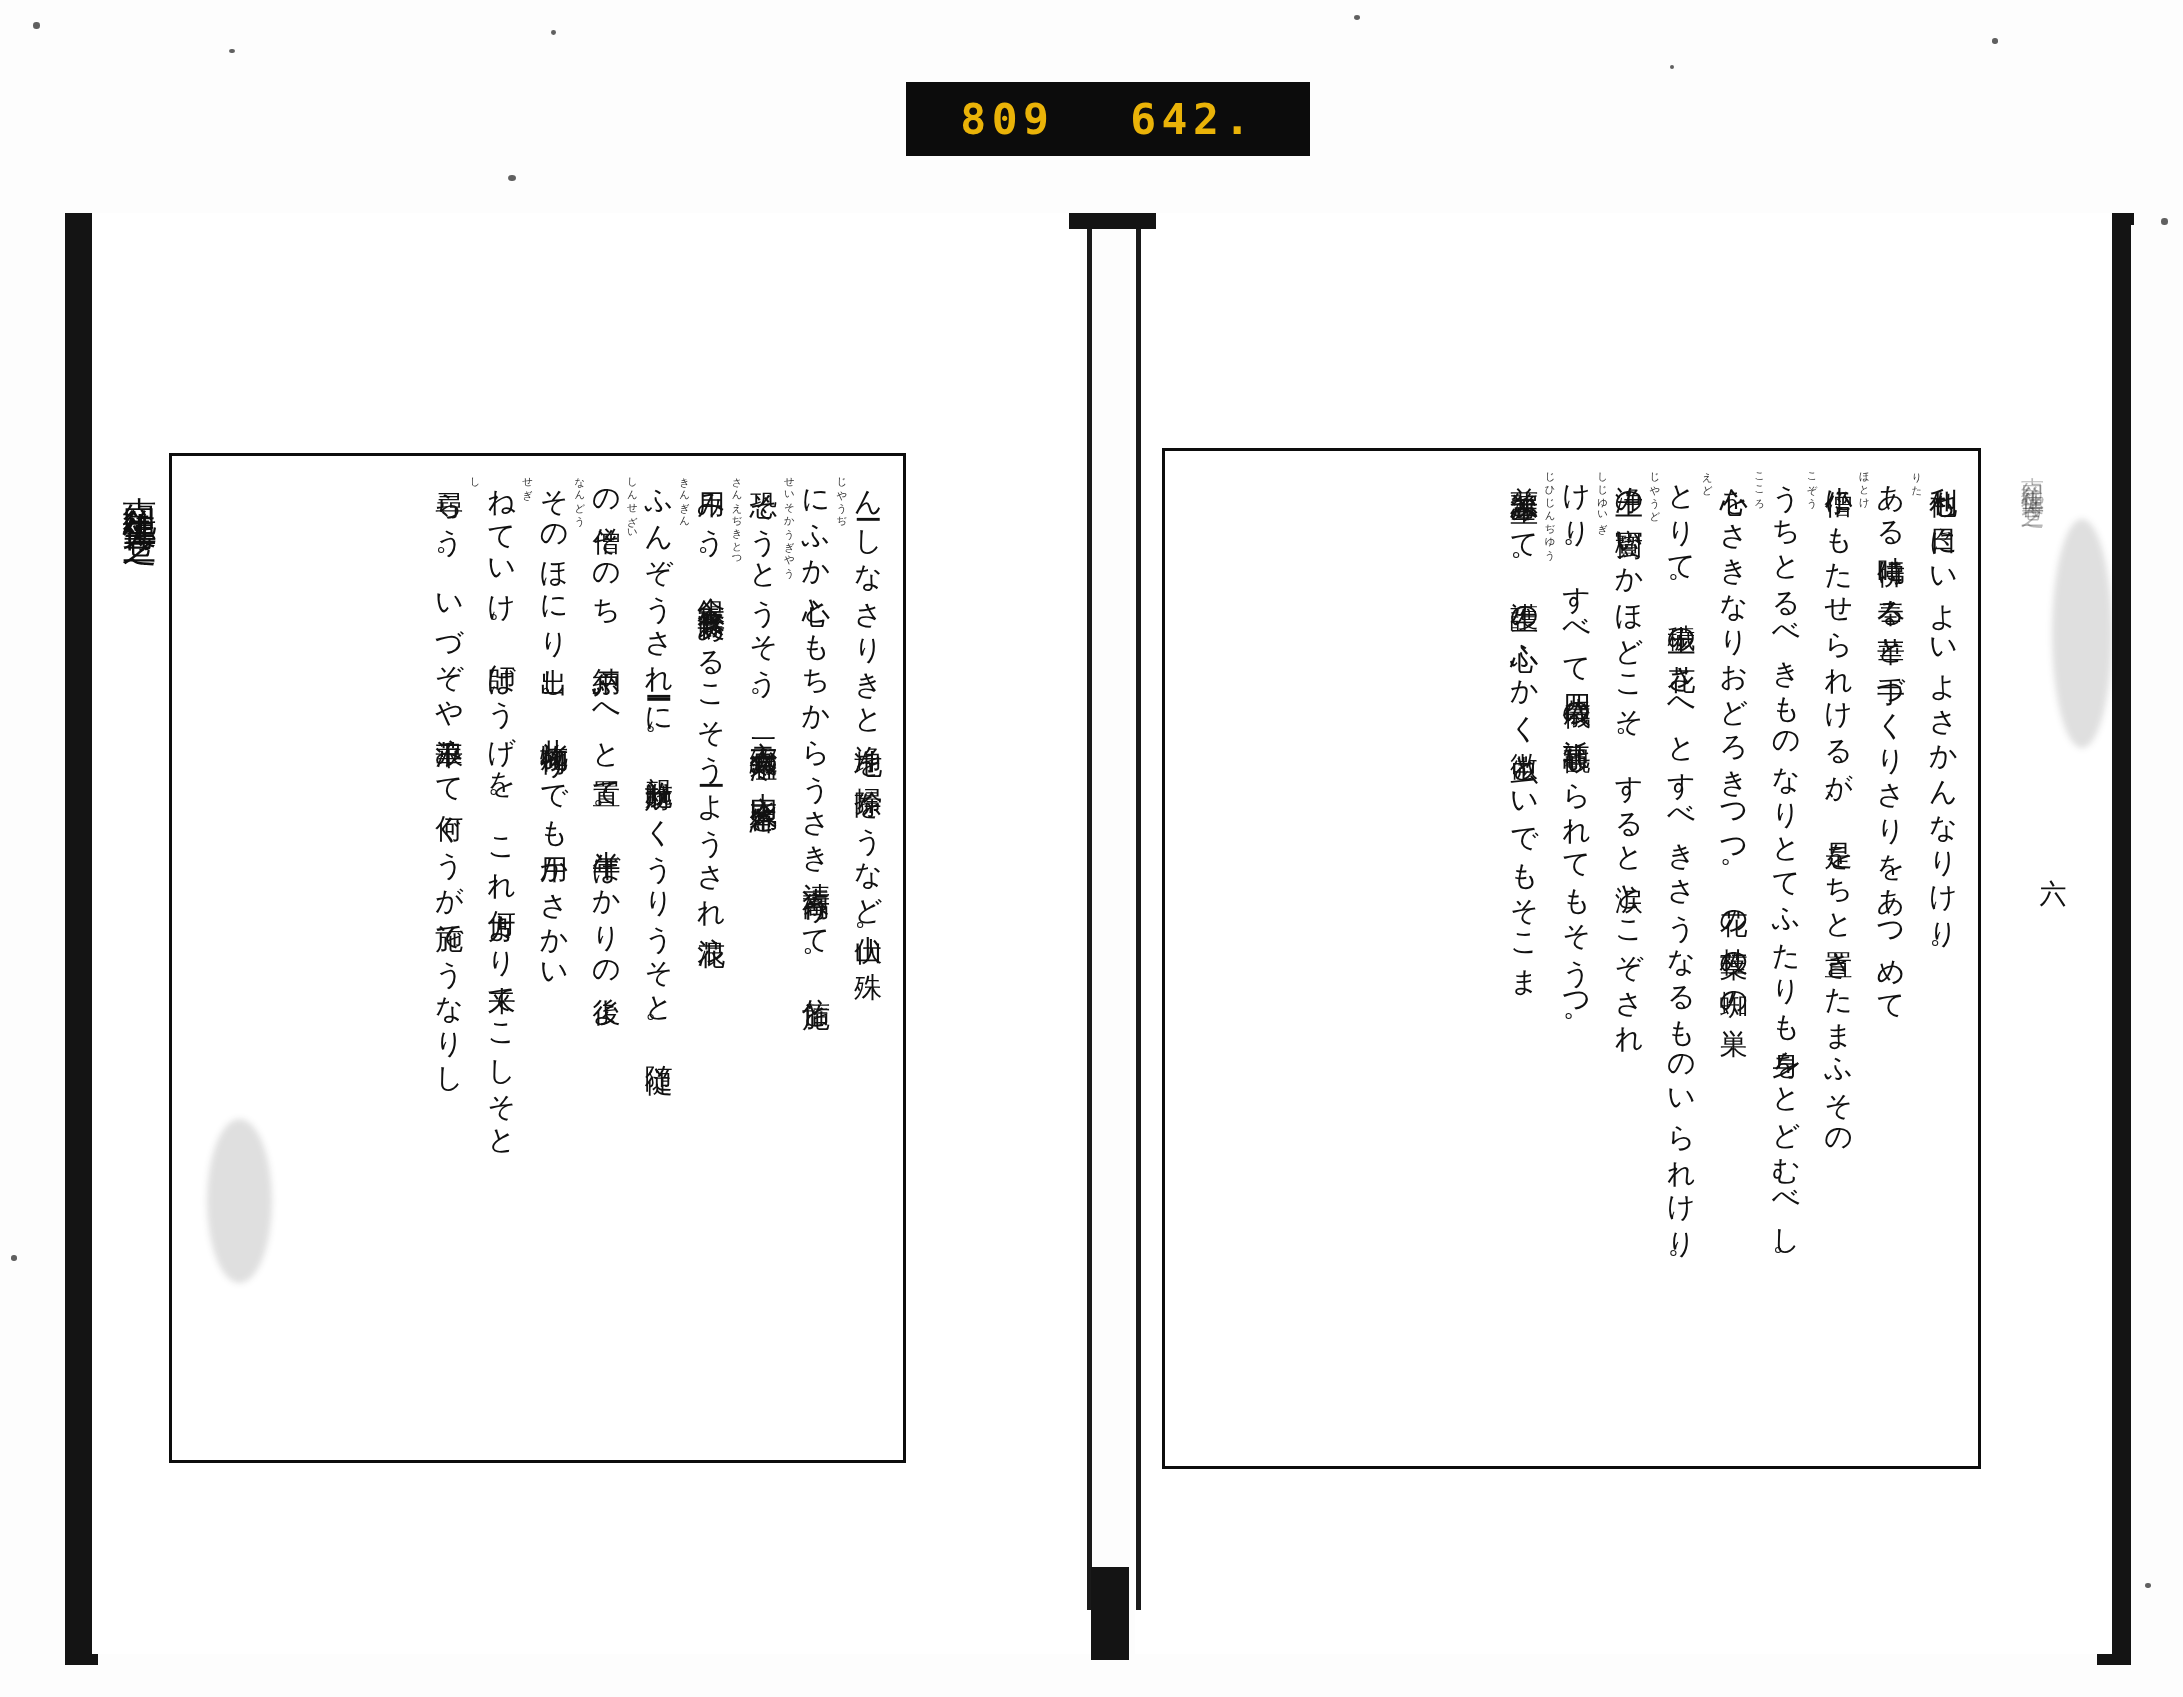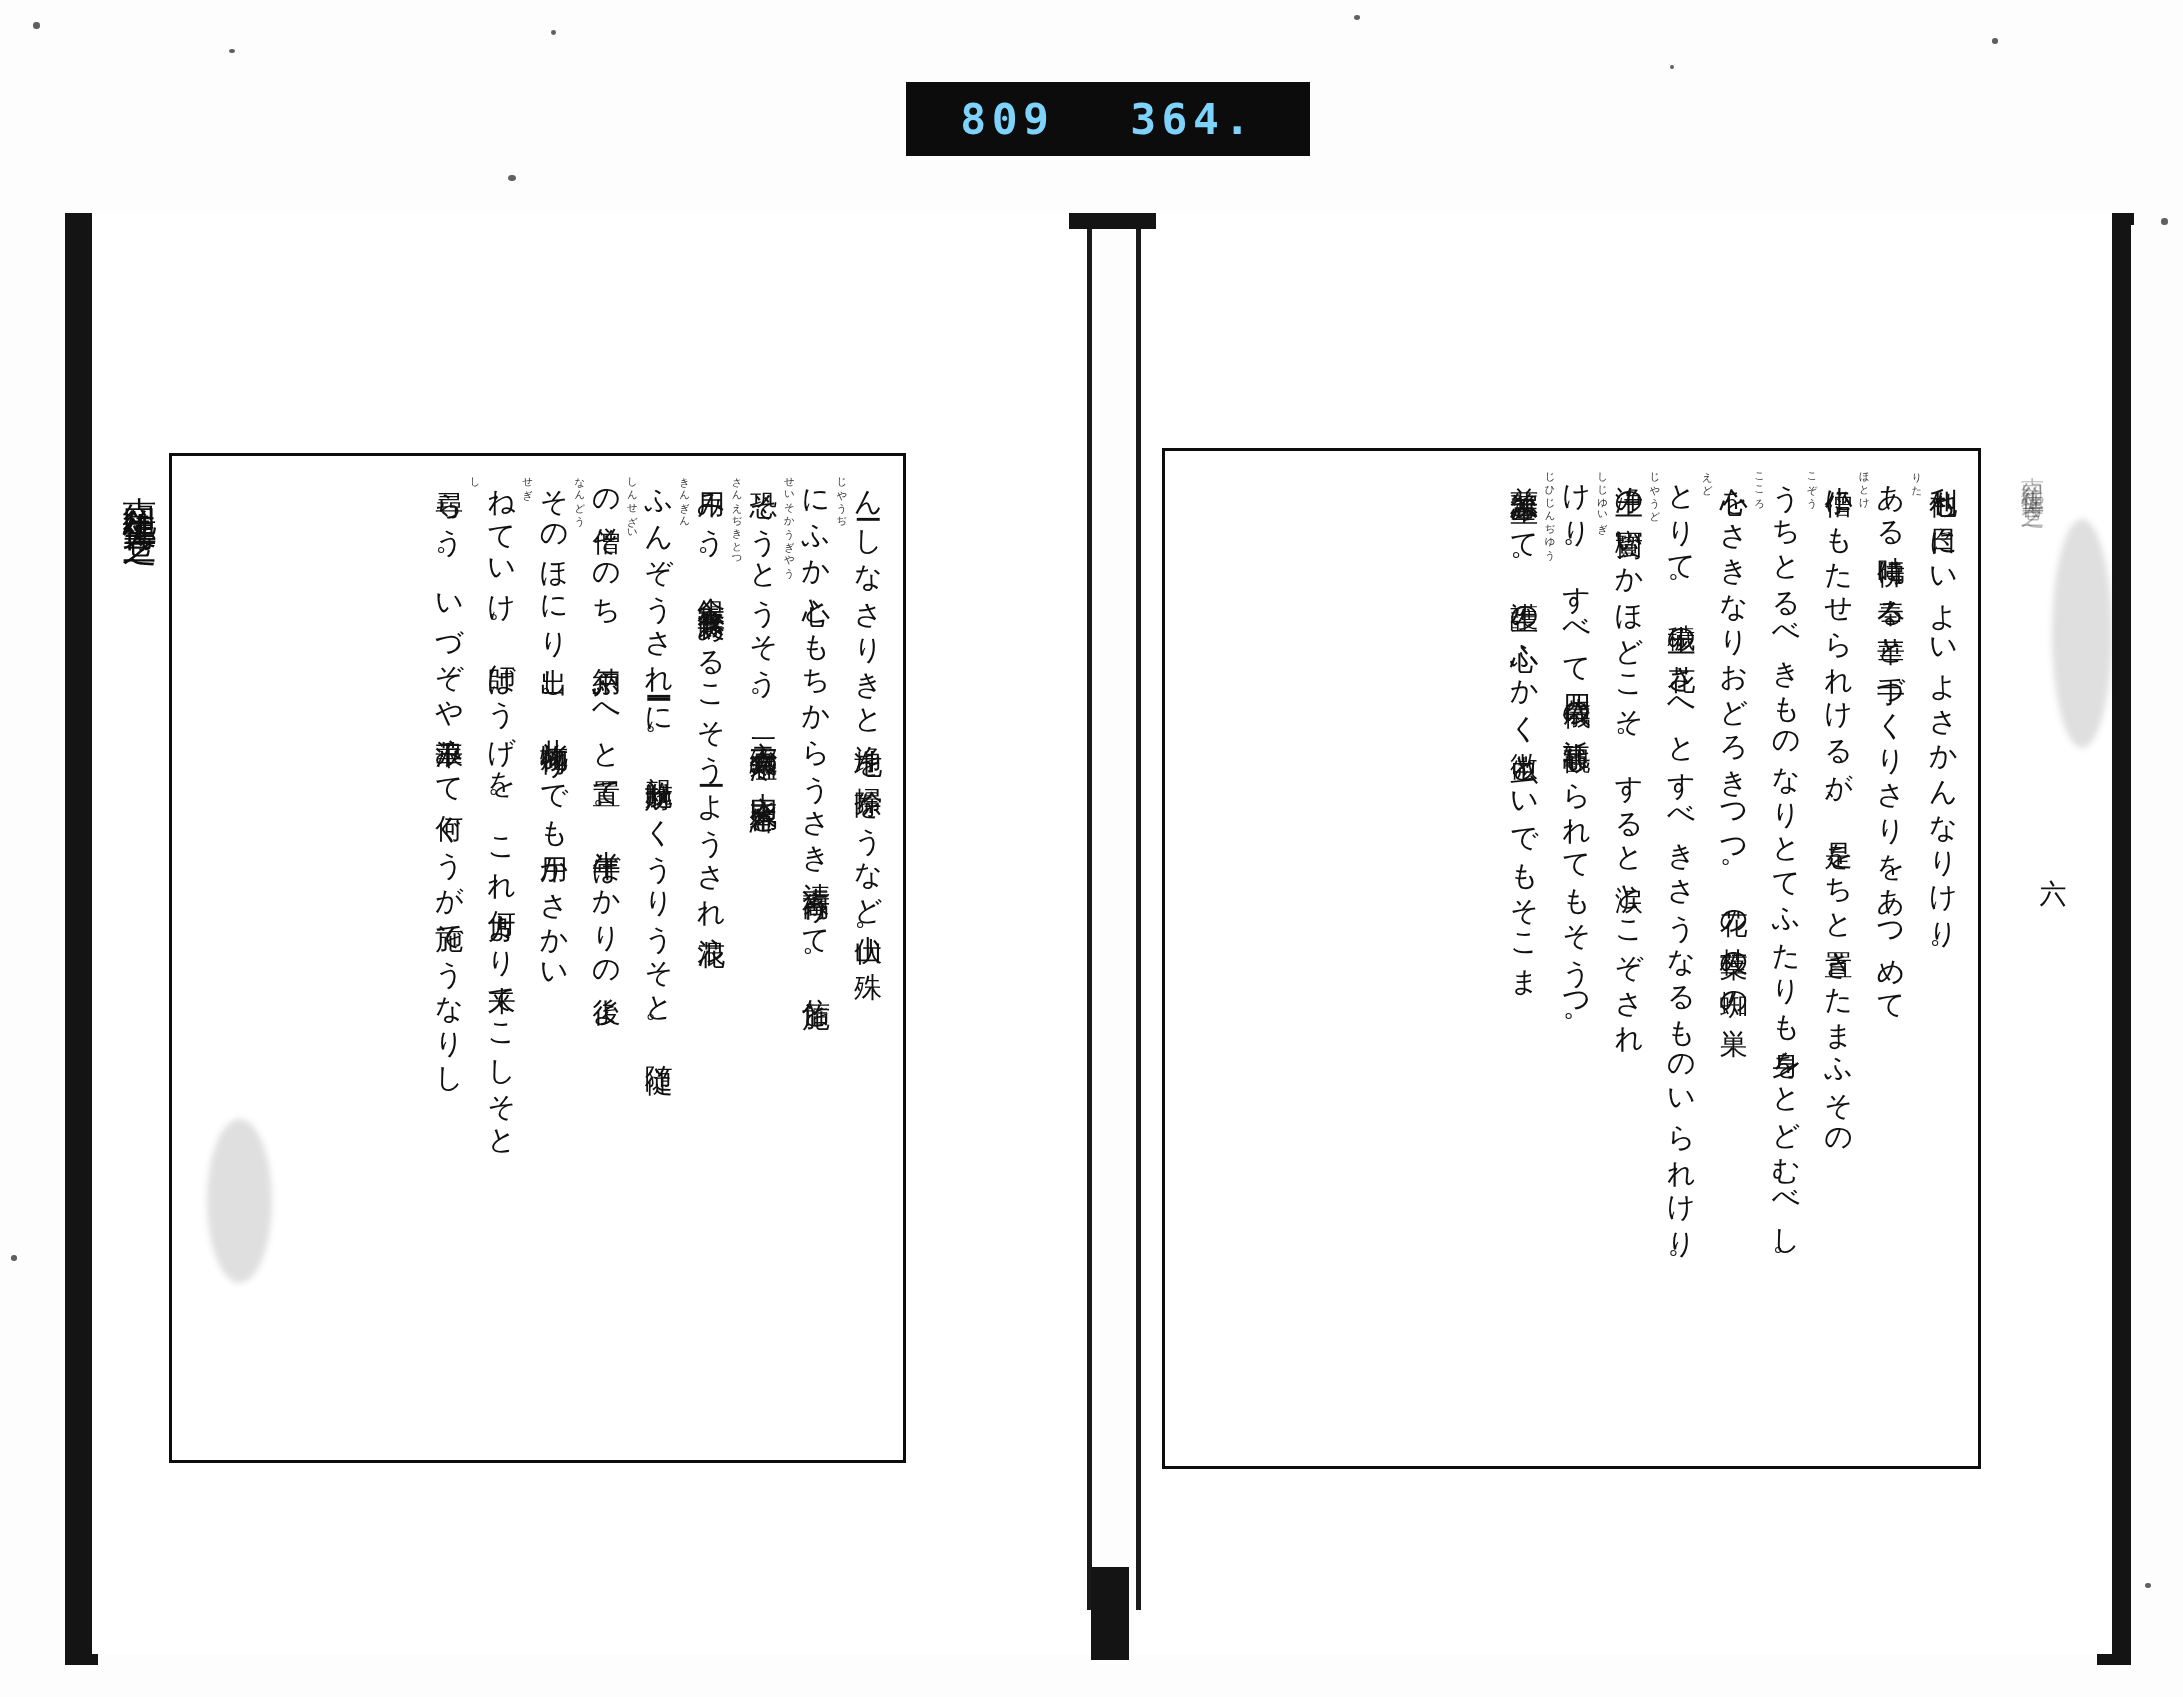--- a/index.html
+++ b/index.html
@@ -38,21 +38,21 @@
     width: 404px;
     height: 74px;
     background: #0c0c0c;
     display: flex;
     align-items: center;
     justify-content: space-around;
     padding: 0 16.4px;
     box-sizing: border-box;
   }
   .counter-num {
-    color: #7dd3fc;
+    color: #eab308;
     font-family: "DejaVu Sans Mono", monospace;
     font-size: 43px;
     font-weight: bold;
     letter-spacing: 5.5px;
     line-height: 1;
   }
 
   
   #book-spread {
     position: absolute;
@@ -227,21 +227,21 @@
     filter: blur(3.3px);
   }
 </style>
 </head>
 <body>
 
 <div id="scan-page">
 
   <div id="counter-strip">
     <span class="counter-num">809</span>
-    <span class="counter-num">364.</span>
+    <span class="counter-num">642.</span>
   </div>
 
   <div class="fleck" style="left:33px;  top:22px;  width:6.5px; height:6.5px;"></div>
   <div class="fleck" style="left:229px; top:49px;  width:5.5px; height:4.4px;"></div>
   <div class="fleck" style="left:551px;top:30px;  width:4.9px;  height:4.9px;"></div>
   <div class="fleck" style="left:1354px;top:15.3px;  width:6px; height:4.9px;"></div>
   <div class="fleck" style="left:1670px;top:65px; width:4.4px;  height:4.4px;"></div>
   <div class="fleck" style="left:1992px;top:38px;  width:5.5px; height:5.5px;"></div>
   <div class="fleck" style="left:508px; top:175px; width:7.6px; height:6px;"></div>
   <div class="fleck" style="left:1070px;top:257px; width:4.9px;  height:4.9px;"></div>

